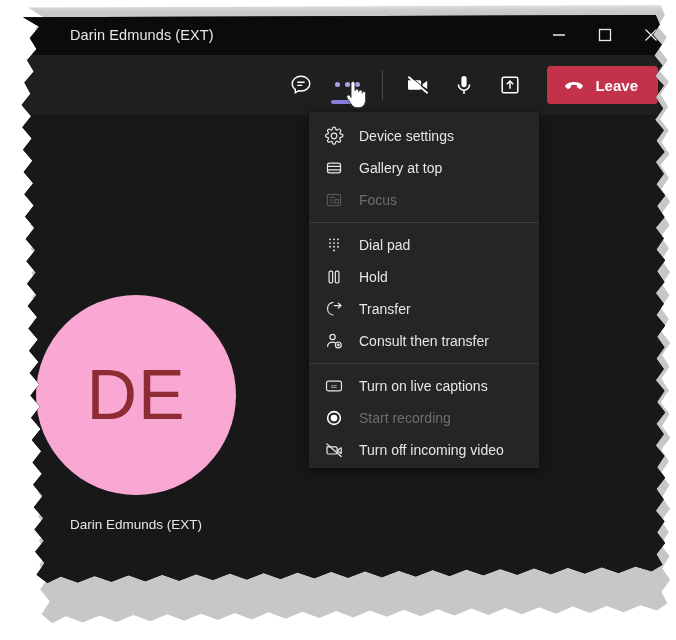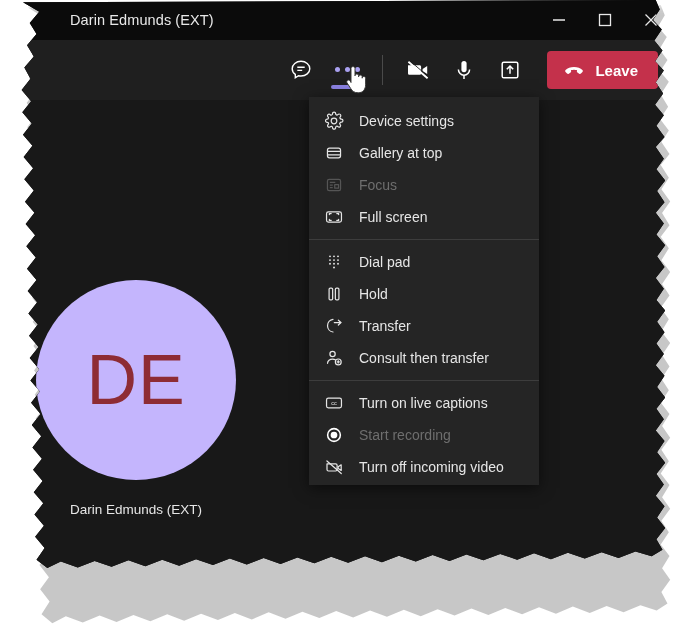--- a/index.html
+++ b/index.html
@@ -77,21 +77,21 @@
       3.2% 15.3%, 4.5% 13.4%, 3.6% 11.5%, 5.0% 9.6%, 4.0% 7.7%, 5.4% 5.8%,
       4.4% 3.9%, 5.8% 2.0%
     );
     filter: blur(4px);
     transform: translate(5px, 5px);
     opacity: 0.55;
   }
 
   #torn {
     position: absolute;
-    left: 0; top: 0;
+    left: 0; top: 15px;
     width: 676px; height: 588px;
     -webkit-clip-path: polygon(
       3.4% 0.4%, 97.0% 0.0%, 97.6% 1.6%, 96.6% 3.4%, 97.9% 5.0%, 96.8% 6.9%,
       98.0% 8.6%, 96.9% 10.4%, 98.2% 12.0%, 97.0% 14.0%, 98.1% 15.9%, 96.9% 17.8%,
       98.2% 19.6%, 97.1% 21.4%, 98.3% 23.3%, 97.0% 25.0%, 98.2% 27.0%, 97.1% 28.8%,
       98.4% 30.7%, 97.2% 32.5%, 98.3% 34.4%, 97.0% 36.2%, 98.2% 38.0%, 97.1% 39.9%,
       98.4% 41.7%, 97.2% 43.6%, 98.3% 45.4%, 97.0% 47.3%, 98.2% 49.1%, 97.1% 51.0%,
       98.4% 52.8%, 97.2% 54.7%, 98.3% 56.5%, 97.1% 58.4%, 98.2% 60.2%, 97.0% 62.1%,
       98.3% 63.9%, 97.2% 65.8%, 98.4% 67.6%, 97.1% 69.5%, 98.2% 71.3%, 97.0% 73.2%,
       98.3% 75.0%, 97.2% 76.9%, 98.4% 78.7%, 97.1% 80.6%, 98.2% 82.4%, 97.0% 84.3%,
@@ -248,21 +248,21 @@
   }
   #avatar-wrap {
     position: absolute;
     left: 36px; top: 180px;
     width: 200px;
     display: flex; flex-direction: column; align-items: center;
   }
   #avatar {
     width: 200px; height: 200px;
     border-radius: 50%;
-    background: #c4b5fd;
+    background: #f9a8d4;
     display: flex; align-items: center; justify-content: center;
     color: #8e2c34;
     font-size: 70px;
     letter-spacing: 1px;
   }
   #avatar-name {
     margin-top: 22px;
     color: #e6e6e6;
     font-size: 13.5px;
     white-space: nowrap;
@@ -443,32 +443,20 @@
               <span class="mi-icon">
                 <svg width="20" height="20" viewBox="0 0 22 22">
                   <rect x="3.8" y="4.8" width="14.4" height="12.4" rx="1.9" fill="none" stroke="currentColor" stroke-width="1.35" stroke-linecap="round" stroke-linejoin="round"></rect>
                   <line x1="6.4" y1="8.2" x2="12.4" y2="8.2" stroke="currentColor" stroke-width="1.35"></line>
                   <line x1="6.4" y1="11.2" x2="9.6" y2="11.2" stroke="currentColor" stroke-width="1.35"></line>
                   <line x1="6.4" y1="13.8" x2="9.6" y2="13.8" stroke="currentColor" stroke-width="1.35"></line>
                   <rect x="11.8" y="10.5" width="4.2" height="4" fill="none" stroke="currentColor" stroke-width="1.35" stroke-linecap="round" stroke-linejoin="round"></rect>
                 </svg>
               </span>
               <span class="mi-label">Focus</span>
-            </div>
-            <div class="menu-item">
-              <span class="mi-icon">
-                <svg width="20" height="20" viewBox="0 0 22 22">
-                  <rect x="2.8" y="5.4" width="16.4" height="11.2" rx="2" fill="none" stroke="currentColor" stroke-width="1.35" stroke-linecap="round" stroke-linejoin="round"></rect>
-                  <path fill="none" stroke="currentColor" stroke-width="1.35" stroke-linecap="round" stroke-linejoin="round" d="M5.9 8.3V7.2h2"></path>
-                  <path fill="none" stroke="currentColor" stroke-width="1.35" stroke-linecap="round" stroke-linejoin="round" d="M16.1 8.3V7.2h-2"></path>
-                  <path fill="none" stroke="currentColor" stroke-width="1.35" stroke-linecap="round" stroke-linejoin="round" d="M5.9 13.7v1.1h2"></path>
-                  <path fill="none" stroke="currentColor" stroke-width="1.35" stroke-linecap="round" stroke-linejoin="round" d="M16.1 13.7v1.1h-2"></path>
-                </svg>
-              </span>
-              <span class="mi-label">Full screen</span>
             </div>
           </div>
           <div class="menu-sep"></div>
           <div class="menu-group">
             <div class="menu-item">
               <span class="mi-icon">
                 <svg width="20" height="20" viewBox="0 0 22 22">
                   <g fill="currentColor">
         <circle cx="6.6" cy="4.8" r="1.05"></circle>
                     <circle cx="11" cy="4.8" r="1.05"></circle>

